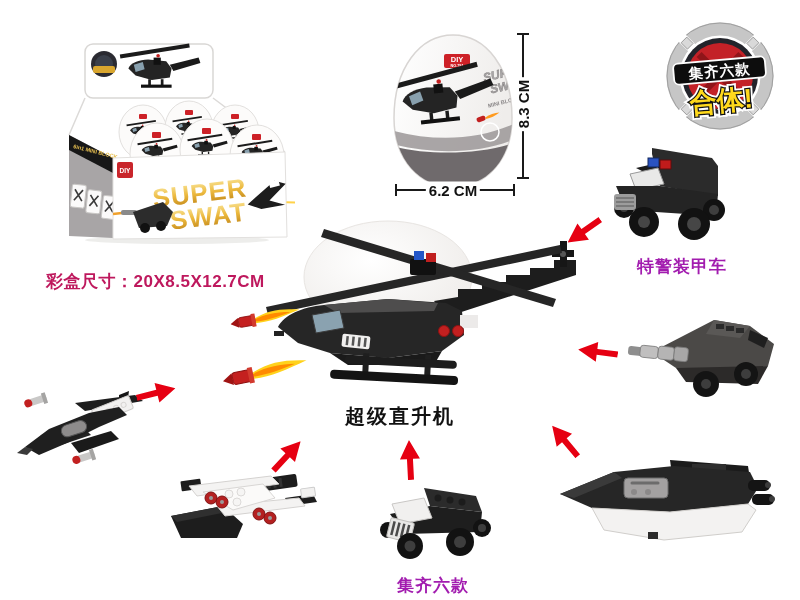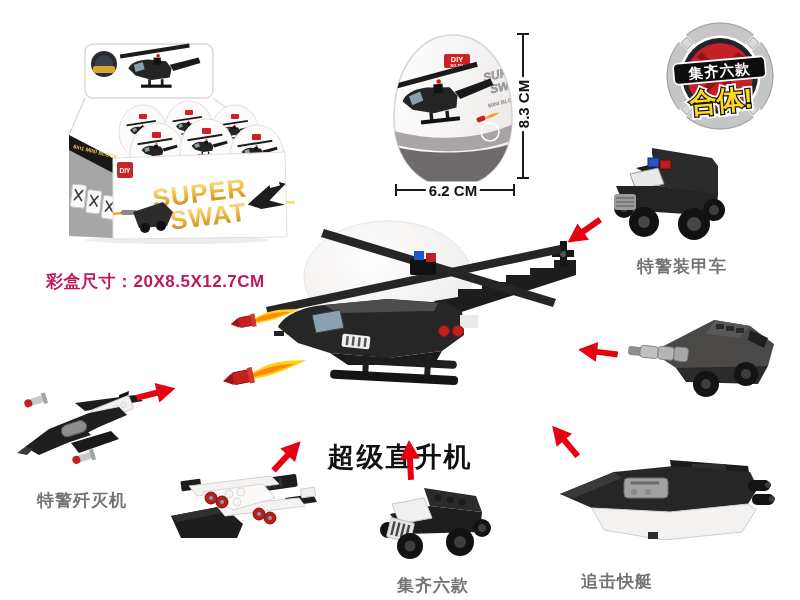--- a/index.html
+++ b/index.html
@@ -1,20 +1,20 @@
 <!DOCTYPE html>
 <html><head>
 <meta charset="utf-8">
 <style>
   html,body{margin:0;padding:0;background:#fff;}
   body{font-family:"Liberation Sans",sans-serif;}
   .canvas{position:relative;width:800px;height:600px;background:#ffffff;overflow:hidden;}
   .abs{position:absolute;}
-  .vehicle-label{position:absolute;font-weight:700;font-size:17px;color:#737373;text-align:center;letter-spacing:1px;white-space:nowrap;}
-  .hero-label{position:absolute;left:326px;top:403px;width:148px;text-align:center;font-weight:700;font-size:27px;color:#111;letter-spacing:2px;white-space:nowrap;margin-top:36px;}
+  .vehicle-label{position:absolute;font-weight:700;font-size:17px;color:#a21caf;text-align:center;letter-spacing:1px;white-space:nowrap;}
+  .hero-label{position:absolute;left:326px;top:403px;width:148px;text-align:center;font-weight:700;font-size:20px;color:#111;letter-spacing:2px;white-space:nowrap;}
   .size-text{position:absolute;left:46px;top:270px;font-weight:700;font-size:17px;color:#be185d;letter-spacing:0.5px;white-space:nowrap;}
   .dim-line{position:absolute;background:#1a1a1a;}
   .dim-label{position:absolute;font-weight:700;font-size:15px;color:#111;background:#fff;padding:0 3px;white-space:nowrap;}
   .dim-label-v{left:523px;top:104px;transform:translate(-50%,-50%) rotate(-90deg);}
   .dim-label-h{left:453px;top:190px;transform:translate(-50%,-50%);}
   .arrow{position:absolute;width:40px;height:24px;}
 </style>
 </head>
 <body>
 
@@ -301,21 +301,20 @@
     <path d="M80,31 h26" stroke="#6c6c6c" stroke-width="3" stroke-linecap="round" fill="none"></path>
     <circle cx="82" cy="40" r="3" fill="#8b8989"></circle>
       <circle cx="96" cy="40" r="3" fill="#8b8989"></circle>
     <polygon points="40,56 118,60 196,52 204,58 190,80 112,88 52,78" fill="#f3f2f1" stroke="#d0cecb"></polygon>
     <rect x="96" y="80" width="10" height="7" fill="#2b2b2b"></rect>
     <rect x="196" y="28" width="22" height="11" rx="5" fill="#141414"></rect>
     <rect x="200" y="42" width="22" height="11" rx="5" fill="#141414"></rect>
     <circle cx="216" cy="33" r="3" fill="#3c3c3c"></circle>
       <circle cx="220" cy="47" r="3" fill="#3c3c3c"></circle>
   </svg>
-  <div class="vehicle-label" style="left:557px;top:570px;width:120px">追击快艇</div>
 
   <svg class="abs" style="left:370px;top:470px" width="126" height="96" viewBox="0 0 126 96">
     <polygon points="54,18 106,26 112,42 60,36" fill="#2b2b2b"></polygon>
     <circle cx="68" cy="28" r="3.5" fill="#1c1c1c"></circle>
       <circle cx="80" cy="30" r="3.5" fill="#1c1c1c"></circle>
       <circle cx="92" cy="32" r="3.5" fill="#1c1c1c"></circle>
     <polygon points="20,44 60,36 112,42 110,62 34,64" fill="#1e1e1e"></polygon>
     <circle cx="18" cy="60" r="8" fill="#121212"></circle>
       <circle cx="112" cy="58" r="9" fill="#121212"></circle>
       <circle cx="112" cy="58" r="4" fill="#3e3e3e"></circle>
@@ -383,21 +382,20 @@
       <rect x="14" y="12" width="18" height="7" rx="3" fill="#c9c8c7"></rect>
         <circle cx="13" cy="15.5" r="4" fill="#c22020"></circle>
         <rect x="28" y="10" width="4" height="11" fill="#a5a4a3"></rect>
     </g>
     <g transform="rotate(-18 72 72)">
       <rect x="62" y="68" width="18" height="7" rx="3" fill="#c9c8c7"></rect>
         <circle cx="61" cy="71.5" r="4" fill="#c22020"></circle>
         <rect x="76" y="66" width="4" height="11" fill="#a5a4a3"></rect>
     </g>
   </svg>
-  <div class="vehicle-label" style="left:22px;top:489px;width:120px">特警歼灭机</div>
 
   <svg class="arrow" style="left:564px;top:219px;transform:rotate(145deg)" viewBox="0 0 40 24">
       <polygon points="0,9 21,9 21,2 40,12 21,22 21,15 0,15" fill="#e60012"></polygon>
     </svg>
   <svg class="arrow" style="left:578px;top:340px;transform:rotate(187deg)" viewBox="0 0 40 24">
       <polygon points="0,9 21,9 21,2 40,12 21,22 21,15 0,15" fill="#e60012"></polygon>
     </svg>
   <svg class="arrow" style="left:545px;top:429px;transform:rotate(230deg)" viewBox="0 0 40 24">
       <polygon points="0,9 21,9 21,2 40,12 21,22 21,15 0,15" fill="#e60012"></polygon>
     </svg>

